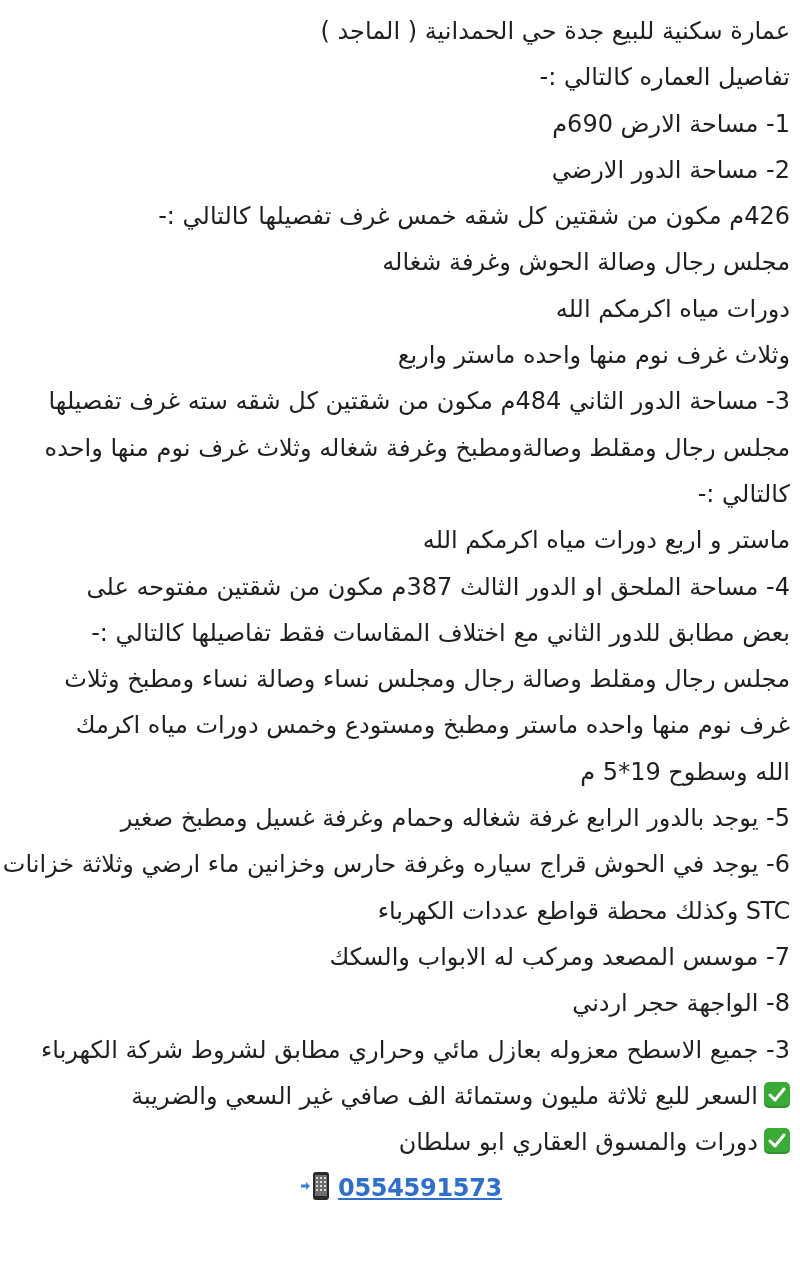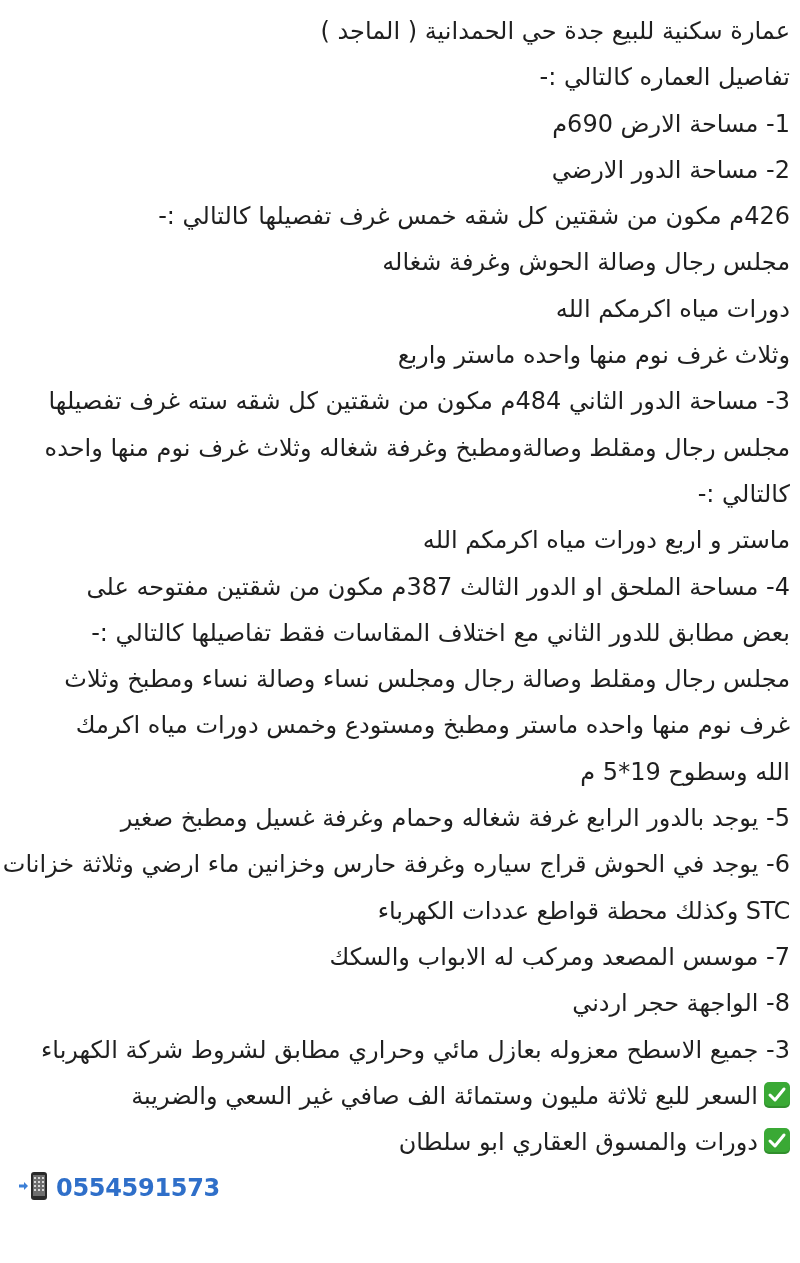--- a/index.html
+++ b/index.html
@@ -9,21 +9,21 @@
     }
     body {
       width: 800px;
       height: 1263px;
       overflow: hidden;
       position: relative;
     }
     .doc {
       direction: rtl;
       text-align: right;
-      padding: 8px 10px 0 18px;
+      padding: 8px 10px 0 12px;
       font-family: "DejaVu Sans", sans-serif;
       font-size: 24px;
       line-height: 46.3px;
       color: #1f1f1f;
       letter-spacing: -0.3px;
     }
     .line {
       display: block;
       white-space: nowrap;
       overflow: visible;
@@ -42,21 +42,22 @@
     .check-icon svg {
       position: absolute;
       left: 3px;
       top: 3px;
     }
     .phone-line {
       color: #2f6fc9;
       font-weight: bold;
       font-family: "DejaVu Sans", sans-serif;
       direction: ltr;
-      text-align: left;
+      text-align: center;
+      text-decoration: underline;
     }
     .phone-icon {
       display: inline-block;
       vertical-align: -5px;
       margin-right: 4px;
     }
   </style>
 </head>
 <body>
 

